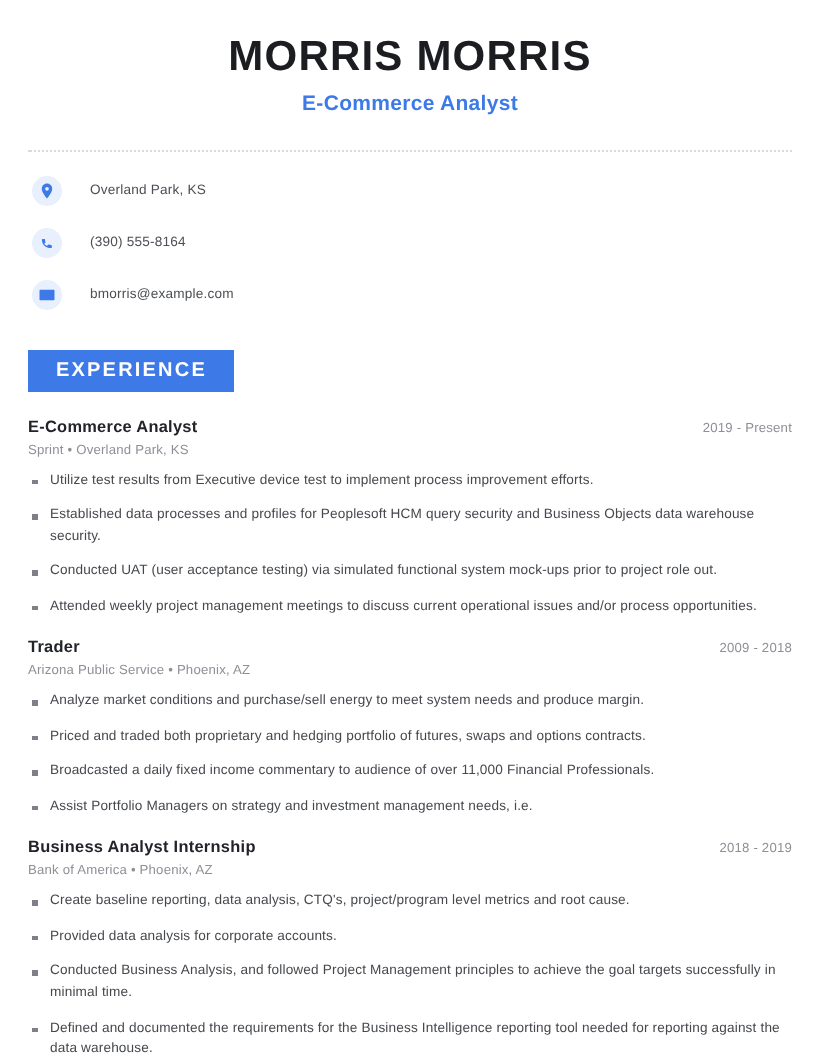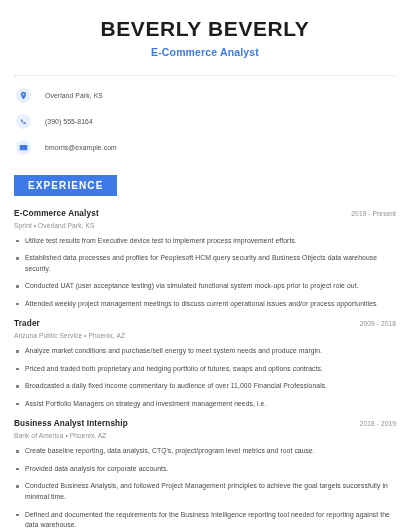--- a/index.html
+++ b/index.html
@@ -146,21 +146,21 @@
     height: 2.5px;
     background: #7d8086;
   }
 </style>
 </head>
 <body>
 
 <div class="page">
 
   <div class="header">
-    <h1 class="full-name">BEVERLY BEVERLY</h1>
+    <h1 class="full-name">MORRIS MORRIS</h1>
     <div class="job-title">E-Commerce Analyst</div>
   </div>
   <div class="rule"></div>
 
   <div class="contact">
 
     <div class="contact-row">
       <span class="contact-icon">
         <svg width="9" height="9" viewBox="0 0 24 24" fill="#3d7ae8">
           <path d="M12 2C8.1 2 5 5.1 5 9c0 5.2 7 13 7 13s7-7.8 7-13c0-3.9-3.1-7-7-7zm0 9.5A2.5 2.5 0 1 1 14.5 9 2.5 2.5 0 0 1 12 11.5z"></path>

